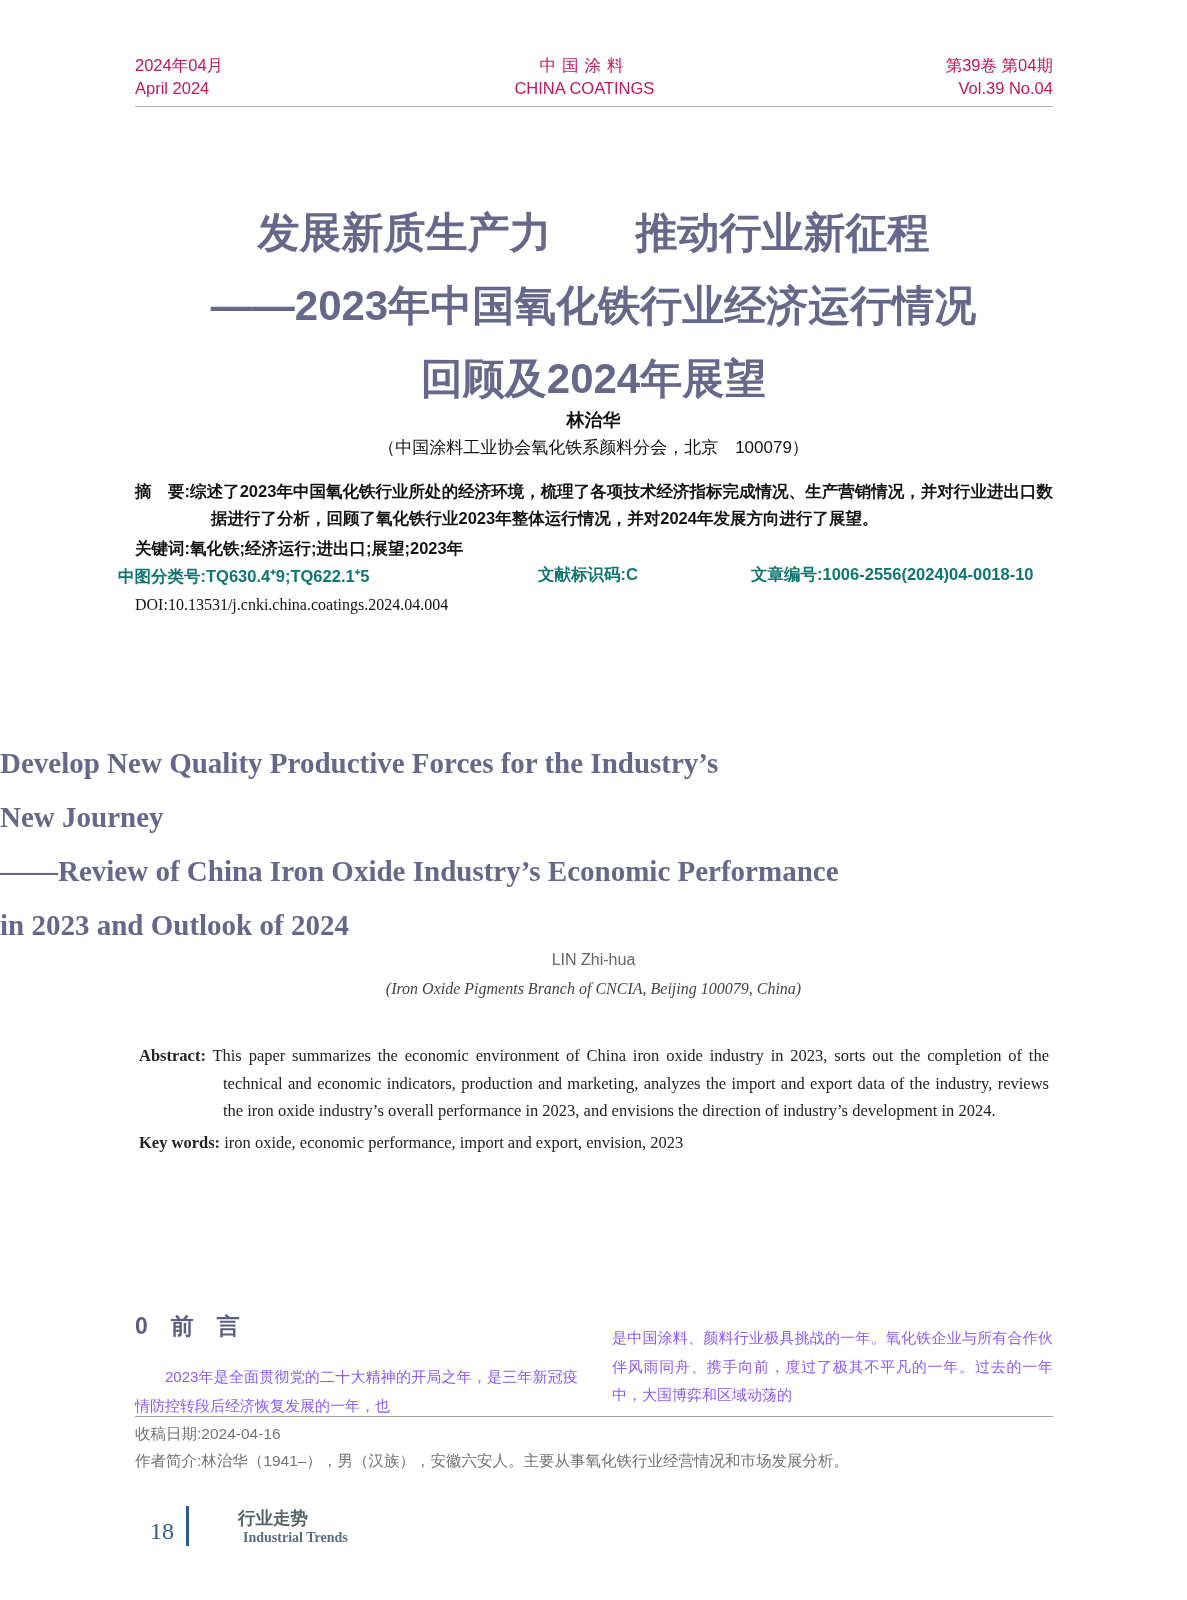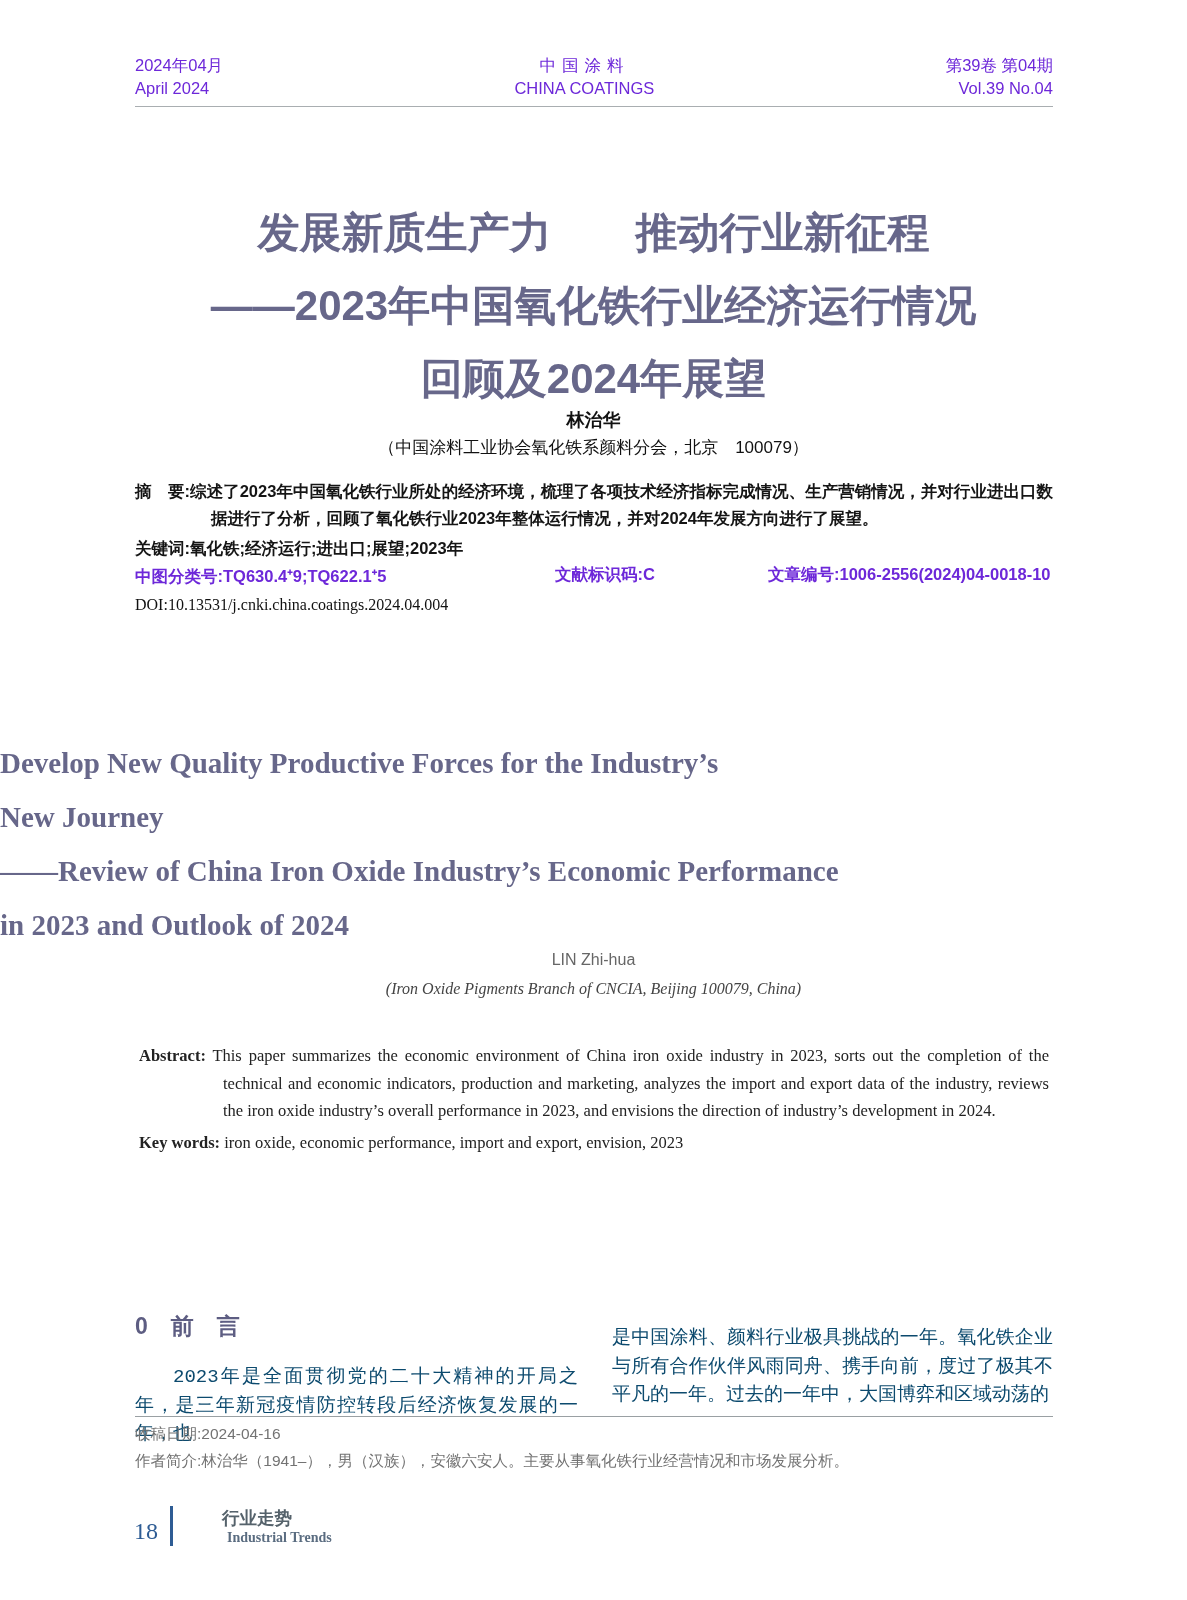--- a/index.html
+++ b/index.html
@@ -5,21 +5,21 @@
   html,body { margin:0; padding:0; background:#ffffff; }
   .page {
     position:relative; width:1187px; height:1600px; margin:0 auto;
     background:#ffffff; overflow:hidden; color:#1c1c1c;
     font-family:"Liberation Sans", sans-serif;
   }
   
   .header {
     position:absolute; top:54px; left:135px; width:918px;
     display:flex; justify-content:space-between;
-    color:#6d28d9; font-size:16.5px; line-height:23px;
+    color:#be185d; font-size:16.5px; line-height:23px;
   }
   .header .blk { white-space:nowrap; }
   .header .c { text-align:center; }
   .header .r { text-align:right; }
   .sp-cn { letter-spacing:6px; }
   .rule { position:absolute; left:135px; width:918px; height:1px; background:#a9aeb1; }
   .rule-header { top:106px; }
   
   .title-cn {
     position:absolute; top:196px; left:0; width:100%; text-align:center;
@@ -28,21 +28,21 @@
   .author-cn { position:absolute; top:408px; left:0; width:100%; text-align:center; font-size:18px; font-weight:bold; color:#111; }
   .affil-cn  { position:absolute; top:436px; left:0; width:100%; text-align:center; font-size:17px; color:#111; }
   
   .meta {
     position:absolute; top:478px; left:135px; width:918px;
     font-weight:bold; font-size:16.5px; line-height:27px; color:#151515;
   }
   .meta p { margin:0; }
   .hang-abstract { padding-left:76px; text-indent:-76px; text-align:justify; }
   .kw-cn { margin-top:3px !important; }
-  .clc-row { position:absolute; top:564px; left:135px; width:918px; height:24px; font-weight:bold; font-size:16.5px; color:#6d28d9; }
+  .clc-row { position:absolute; top:564px; left:118px; width:918px; height:24px; font-weight:bold; font-size:16.5px; color:#0f766e; }
   .clc-row .pos1 { position:absolute; left:0; white-space:nowrap; }
   .clc-row .pos2 { position:absolute; left:420px; white-space:nowrap; }
   .clc-row .pos3 { position:absolute; left:633px; white-space:nowrap; }
   .doi { position:absolute; top:596px; left:135px; font-family:"Liberation Serif", serif; font-weight:normal; font-size:16px; color:#111; }
   
   .title-en {
     position:absolute; top:736px; left:0; width:100%; 
     color:#67678a; font-family:"Liberation Serif", serif; font-weight:bold;
     font-size:29px; line-height:54px;
   }
@@ -56,28 +56,28 @@
   }
   .abs-en p { margin:4px; text-align:justify;font-family:Liberation Serif, serif; }
   .hang-abs-en { padding-left:84px; text-indent:-84px; }
   .hang-kw-en  { padding-left:92px; text-indent:-92px; margin-top:2px !important; text-align:left !important; }
   .lbl-en { font-weight:bold; }
   
   .section { position:absolute; top:1302px; left:135px; width:918px; height:112px; }
   .col-l { position:absolute; left:0; top:0; width:443px; }
   .col-r { position:absolute; left:477px; top:22px; width:441px; }
   .sec-h { margin:0; padding-top:8px; color:#5d5d82; font-weight:bold; font-size:23px; line-height:32px; }
-  .body-p { font-family:Liberation Mono, monospace; font-size:19px; line-height:28.5px; text-align:justify; color:#0c4a6e; margin:0; }
+  .body-p { font-family:Liberation Sans, sans-serif; font-size:15px; line-height:28.5px; text-align:justify; color:#8b5cf6; margin:0; }
   .indent { margin-top:21px; text-indent:2em; }
   
   .rule-foot { top:1416px; background:#9aa0a3; }
   .footnotes { position:absolute; top:1421px; left:135px; width:918px; font-size:15.5px; line-height:26.5px; color:#737373; }
   .footnotes p { margin:0; }
   
-  .page-footer { position:absolute; top:1503px; left:134px; height:46px; display:flex; align-items:center; }
+  .page-footer { position:absolute; top:1503px; left:150px; height:46px; display:flex; align-items:center; }
   .pf-num { font-family:"Liberation Serif", serif; font-size:24px; color:#2e5c94; padding-top:10px; }
   .pf-bar { width:3px; height:40px; background:#2e5c94; margin:0 10px 0 12px; }
   .pf-cn { font-weight:bold; font-size:17.5px; color:#55626b; line-height:22px;margin-left:39px; }
   .pf-en { font-family:"Liberation Serif", serif; font-weight:bold; font-size:14px; color:#5a6c80; line-height:17px;margin-left:44px; }
 </style>
 </head>
 <body>
 
 <div class="page">
 

